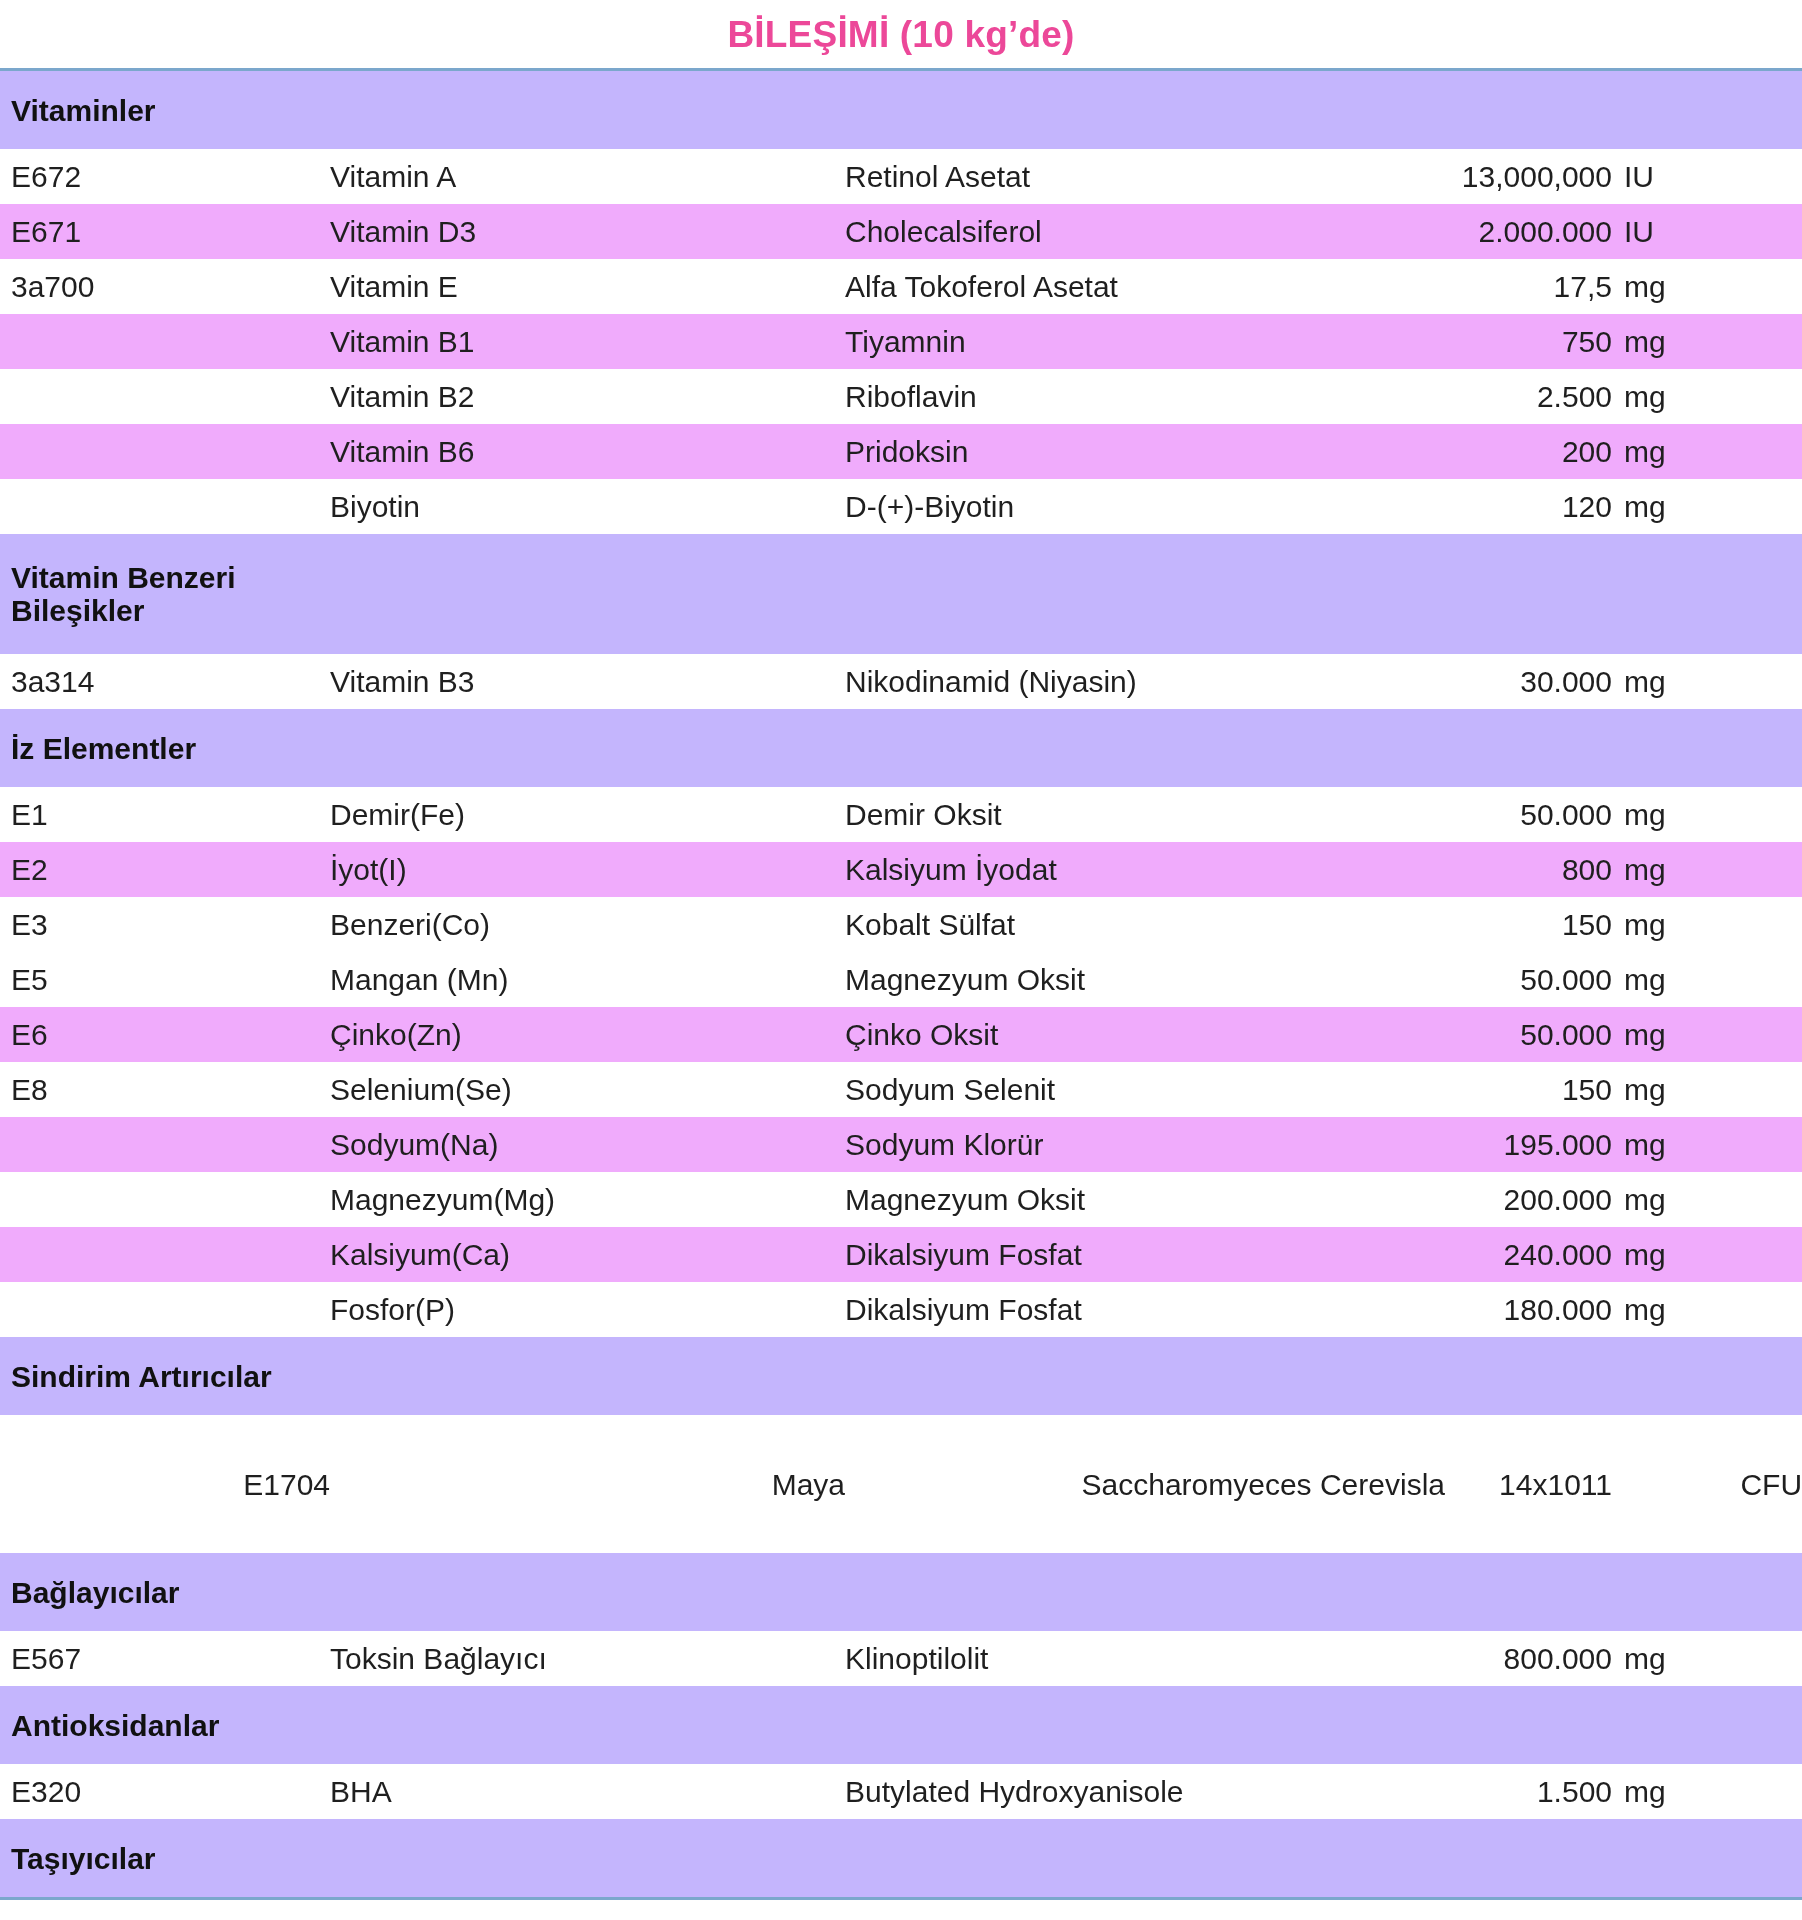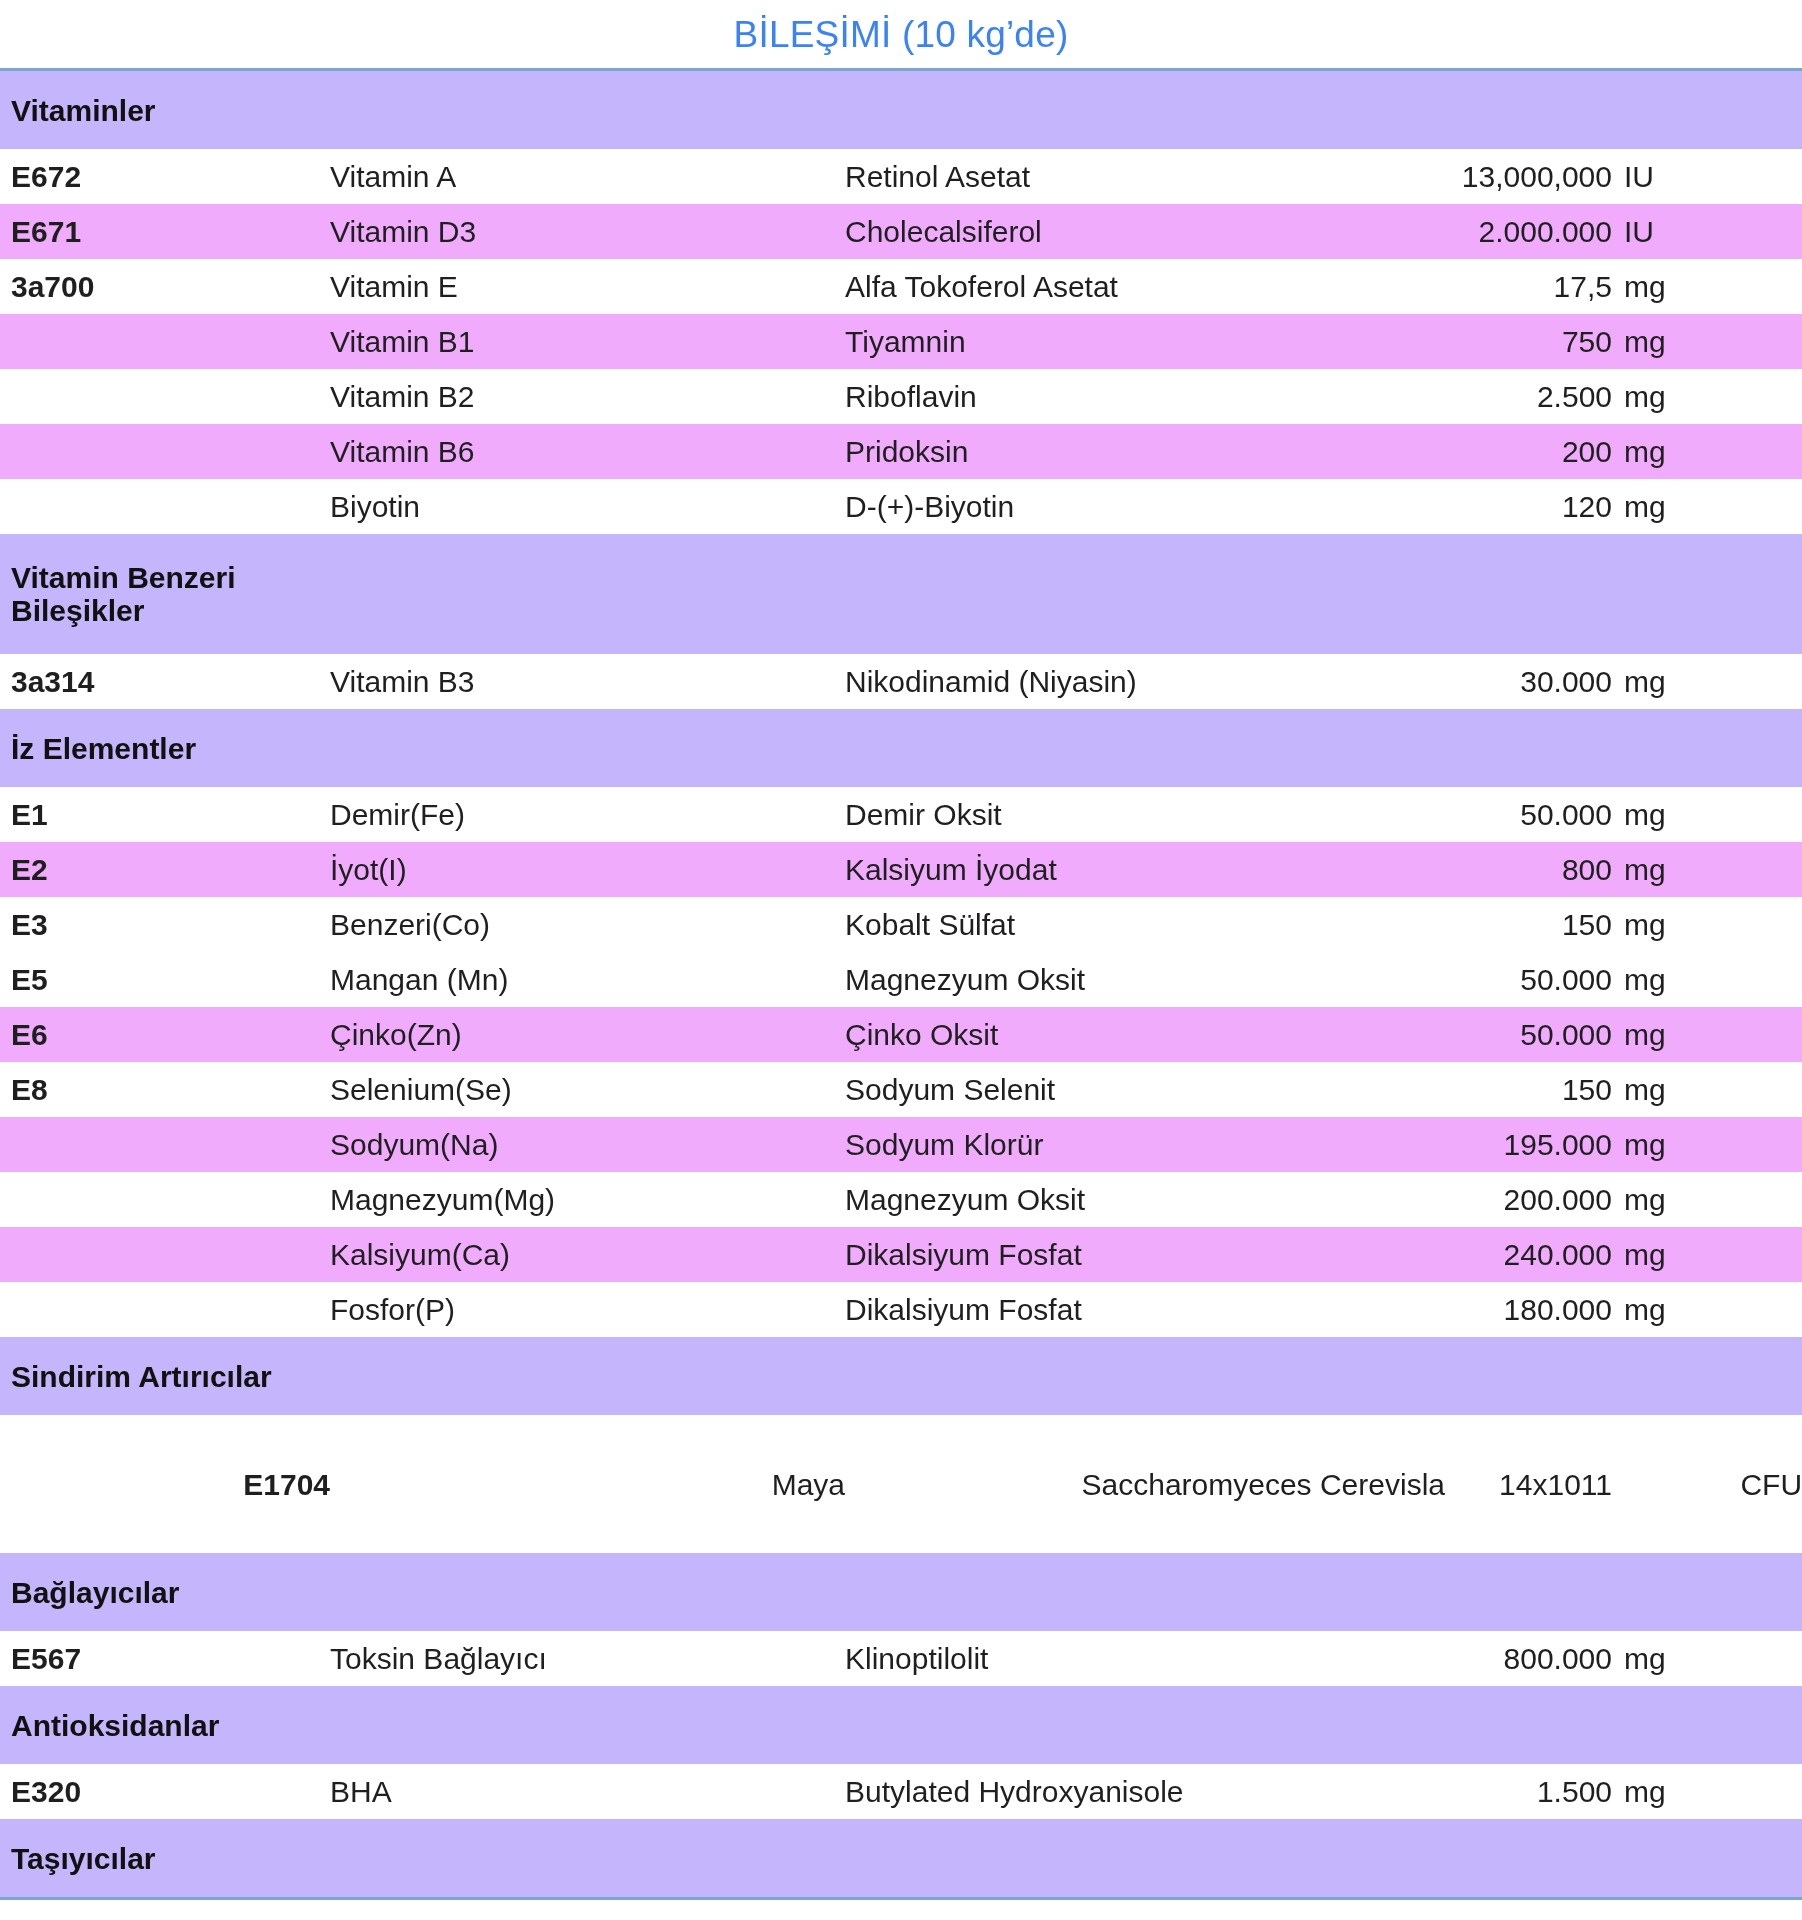--- a/index.html
+++ b/index.html
@@ -24,23 +24,23 @@
   
   .title-bar {
     height: 68px;
     display: flex;
     align-items: center;
     justify-content: center;
     background: #ffffff;
   }
   .title-text {
     font-size: 37px;
-    font-weight: normal;
+    font-weight: bold;
     letter-spacing: 0.2px;
-    color: #3b82f6;
+    color: #ec4899;
     line-height: 1;
   }
 
   
   .comp-table {
     width: 1802px;
     border-collapse: collapse;
     border-top: 3px solid #7ba7cc;
     border-bottom: 3px solid #7ba7cc;
     table-layout: fixed;
@@ -67,21 +67,21 @@
     font-weight: bold;
     font-size: 30px;
     background: #c4b5fd;
     color: #111111;
   }
   tr.section td.code {
     padding-top: 12px;
     padding-bottom: 12px;
   }
 
-  td.code  { padding-left: 11px;  text-align: left; font-weight: bold; }
+  td.code  { padding-left: 11px;  text-align: left; }
   td.name  { padding-left: 0px;   text-align: left; }
   td.src   { padding-left: 0px;   text-align: left; }
   td.val   { text-align: right; padding-right: 0px; white-space: nowrap; }
   td.unit  { text-align: left;  padding-left: 12px; }
 
   
   tr.r-std td { height: 55px; }
   tr.r-xtall td { height: 138px; text-align: right; }
   tr.r-sec td { height: 54px; }
   tr.r-sec2 td { height: 96px; }

